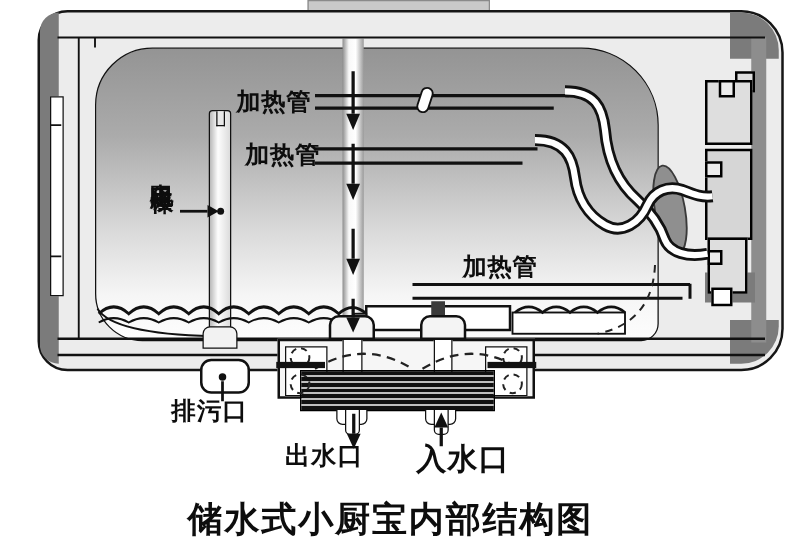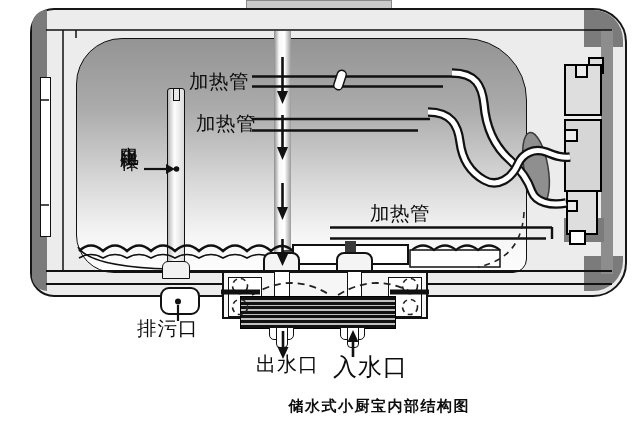--- a/index.html
+++ b/index.html
@@ -1,19 +1,19 @@
 <!DOCTYPE html>
 <html><head>
 <meta charset="utf-8">
 <style>
   html,body{margin:0;padding:0;background:#fff;}
   #stage{position:relative;width:640px;height:447px;background:#fff;overflow:hidden;
          font-family:"Liberation Sans", sans-serif;}
   .abs{position:absolute;}
-  .lbl{position:absolute;color:#0d0d0d;font-weight:400;white-space:nowrap;z-index:60;}
+  .lbl{position:absolute;color:#0d0d0d;font-weight:700;white-space:nowrap;z-index:60;}
   .vert{writing-mode:vertical-rl;text-orientation:upright;letter-spacing:2px;}
   svg{position:absolute;left:0;top:0;pointer-events:none;}
 </style>
 </head>
 <body>
 
 <div id="stage">
 
   <div class="abs" style="left:246px;top:0;width:144px;height:9px;background:#c9c9c9;border:1px solid #8a8a8a;z-index:0;"></div>
 
@@ -149,17 +149,17 @@
       <path d="M178,321 V305" stroke-width="2.2"></path>
       <circle cx="178" cy="301.5" r="3" stroke="none"></circle>
     </g>
   </svg>
 
   <div class="lbl" style="left:189px;top:68px;font-size:19.5px;letter-spacing:0.5px;">加热管</div>
   <div class="lbl" style="left:196px;top:110px;font-size:19.5px;letter-spacing:0.5px;">加热管</div>
   <div class="lbl" style="left:370px;top:200px;font-size:19.5px;letter-spacing:0.5px;">加热管</div>
   <div class="lbl vert" style="left:117px;top:132px;font-size:18.5px;">电阻镁棒</div>
   <div class="lbl" style="left:137px;top:315px;font-size:19.5px;letter-spacing:1px;">排污口</div>
-  <div class="lbl" style="left:256px;top:351px;font-size:20px;letter-spacing:1px;">出水口</div>
+  <div class="lbl" style="left:228px;top:351px;font-size:20px;letter-spacing:1px;">出水口</div>
   <div class="lbl" style="left:333px;top:351px;font-size:24px;letter-spacing:1px;">入水口</div>
-  <div class="lbl" style="left:150px;top:397px;width:320px;text-align:right;font-size:15px;font-weight:700;letter-spacing:1.5px;font-family:'Liberation Serif',serif;">储水式小厨宝内部结构图</div>
+  <div class="lbl" style="left:150px;top:397px;width:320px;text-align:left;font-size:28px;font-weight:700;letter-spacing:1.5px;font-family:'Liberation Serif',serif;">储水式小厨宝内部结构图</div>
 
 </div>
 
 </body></html>

